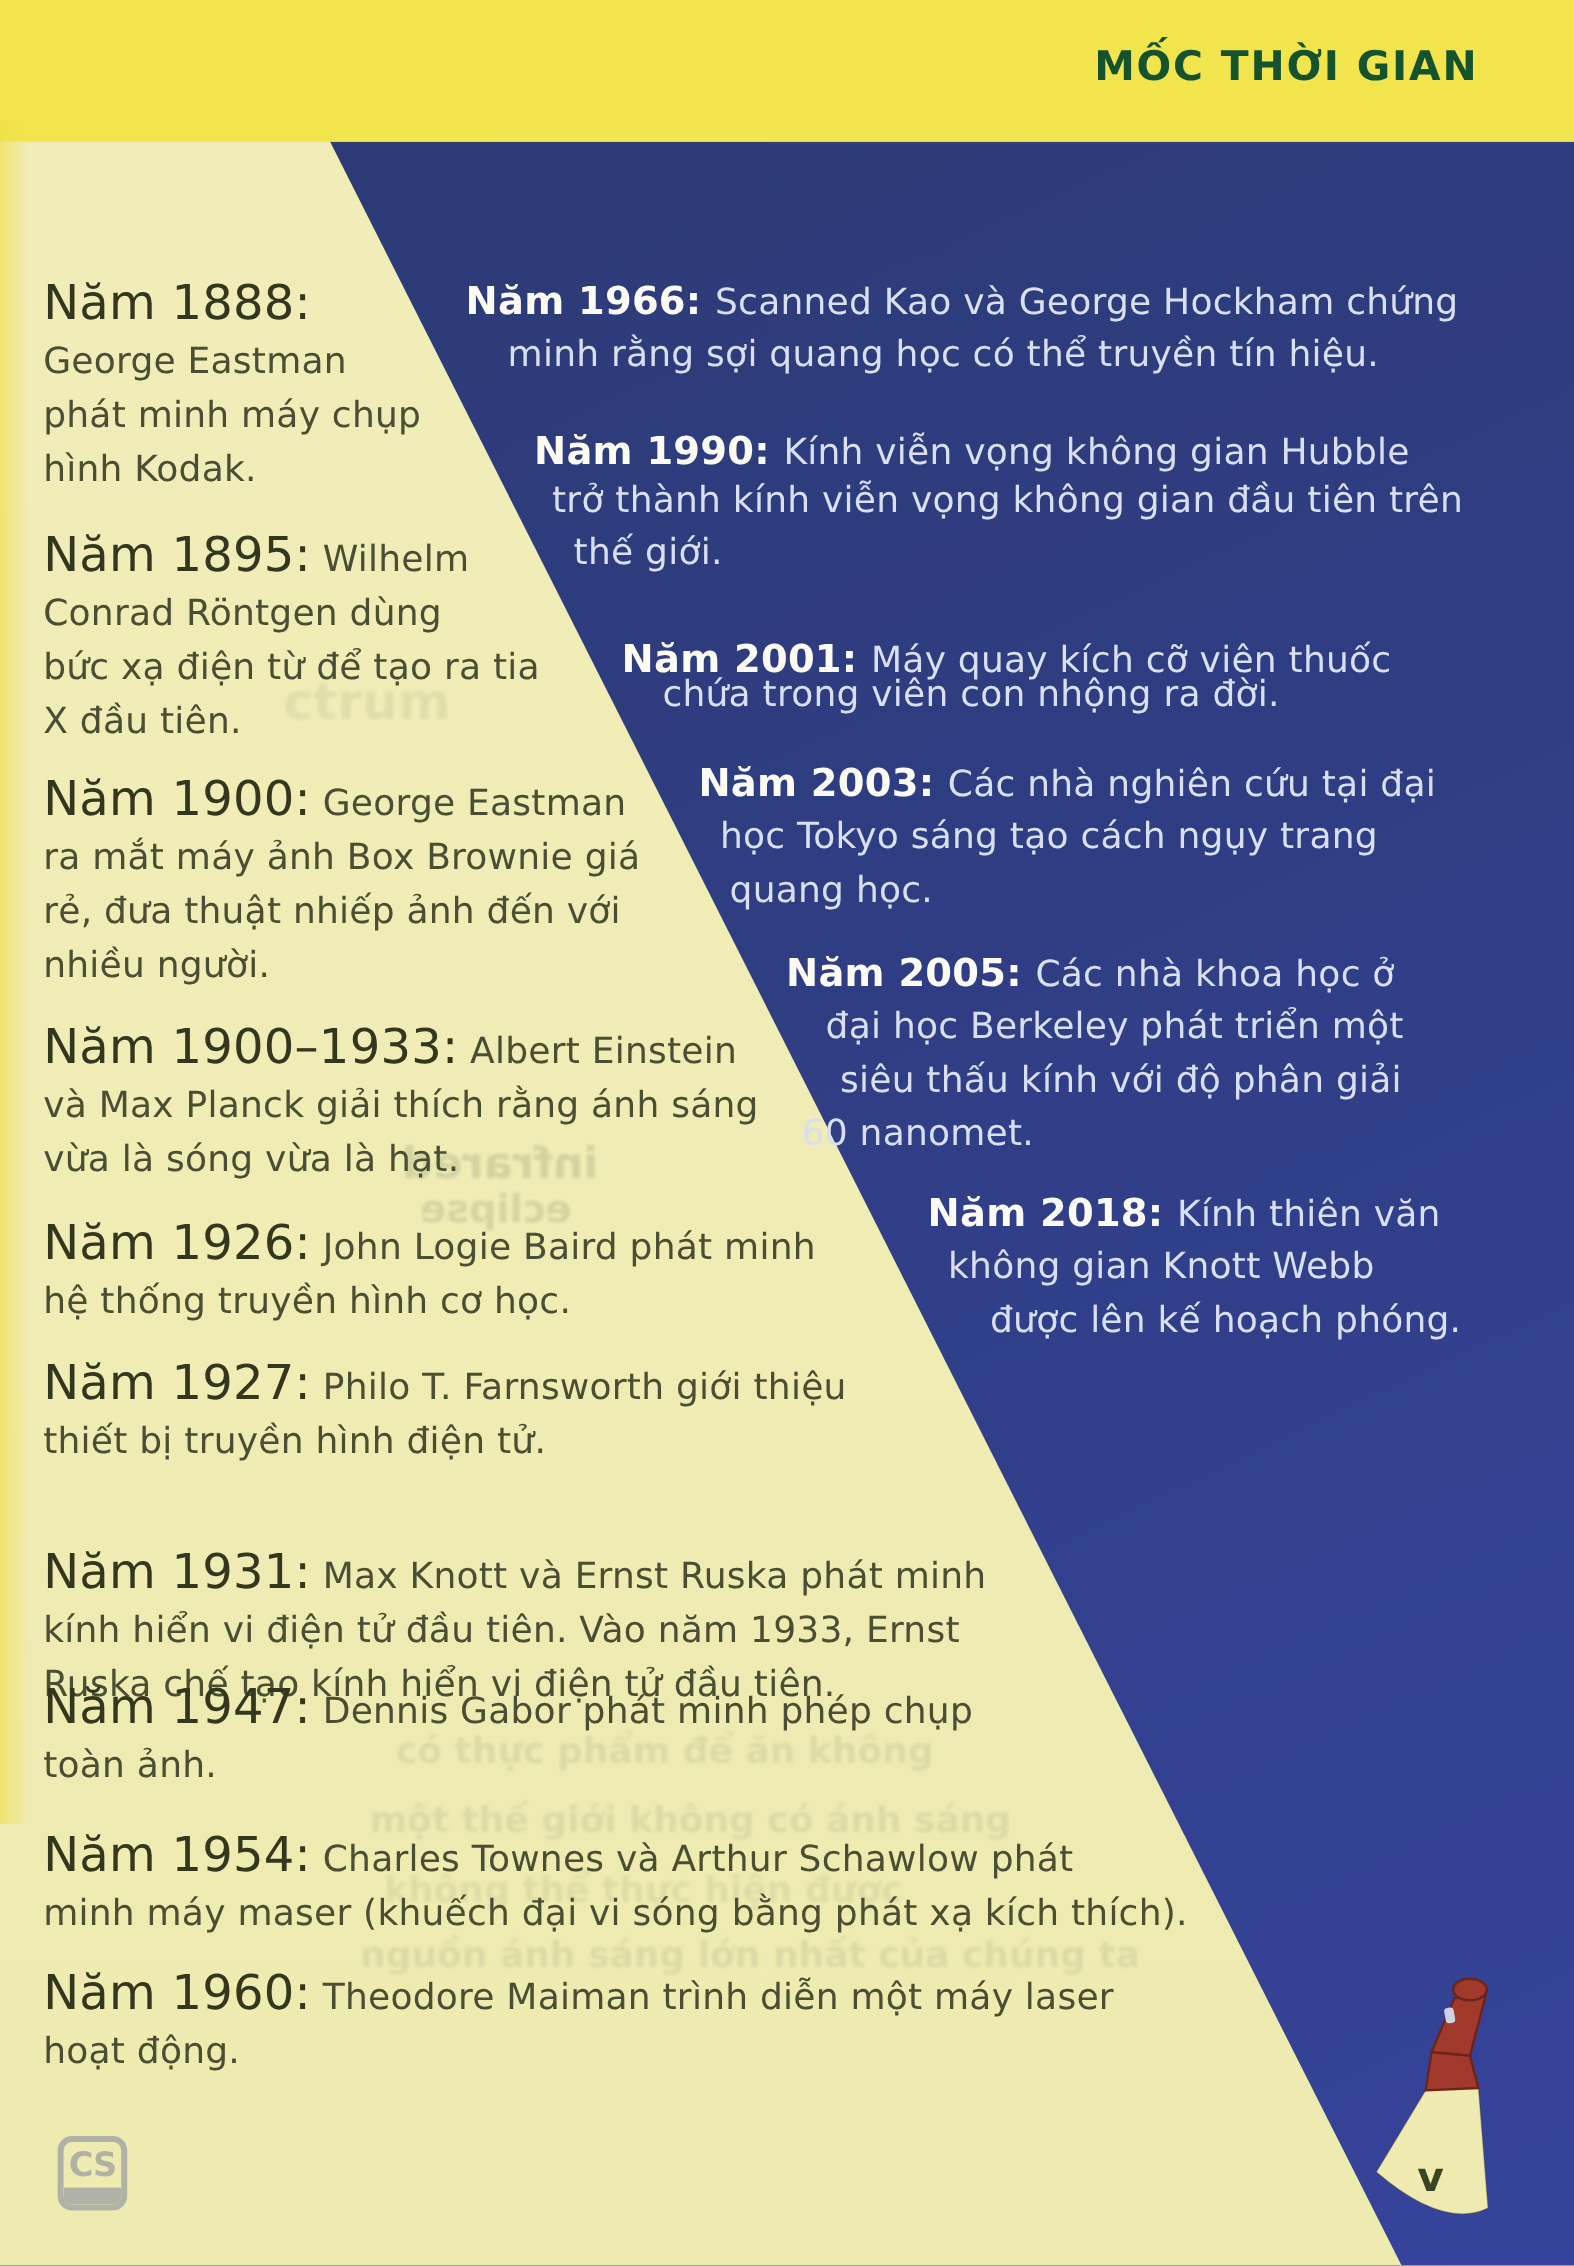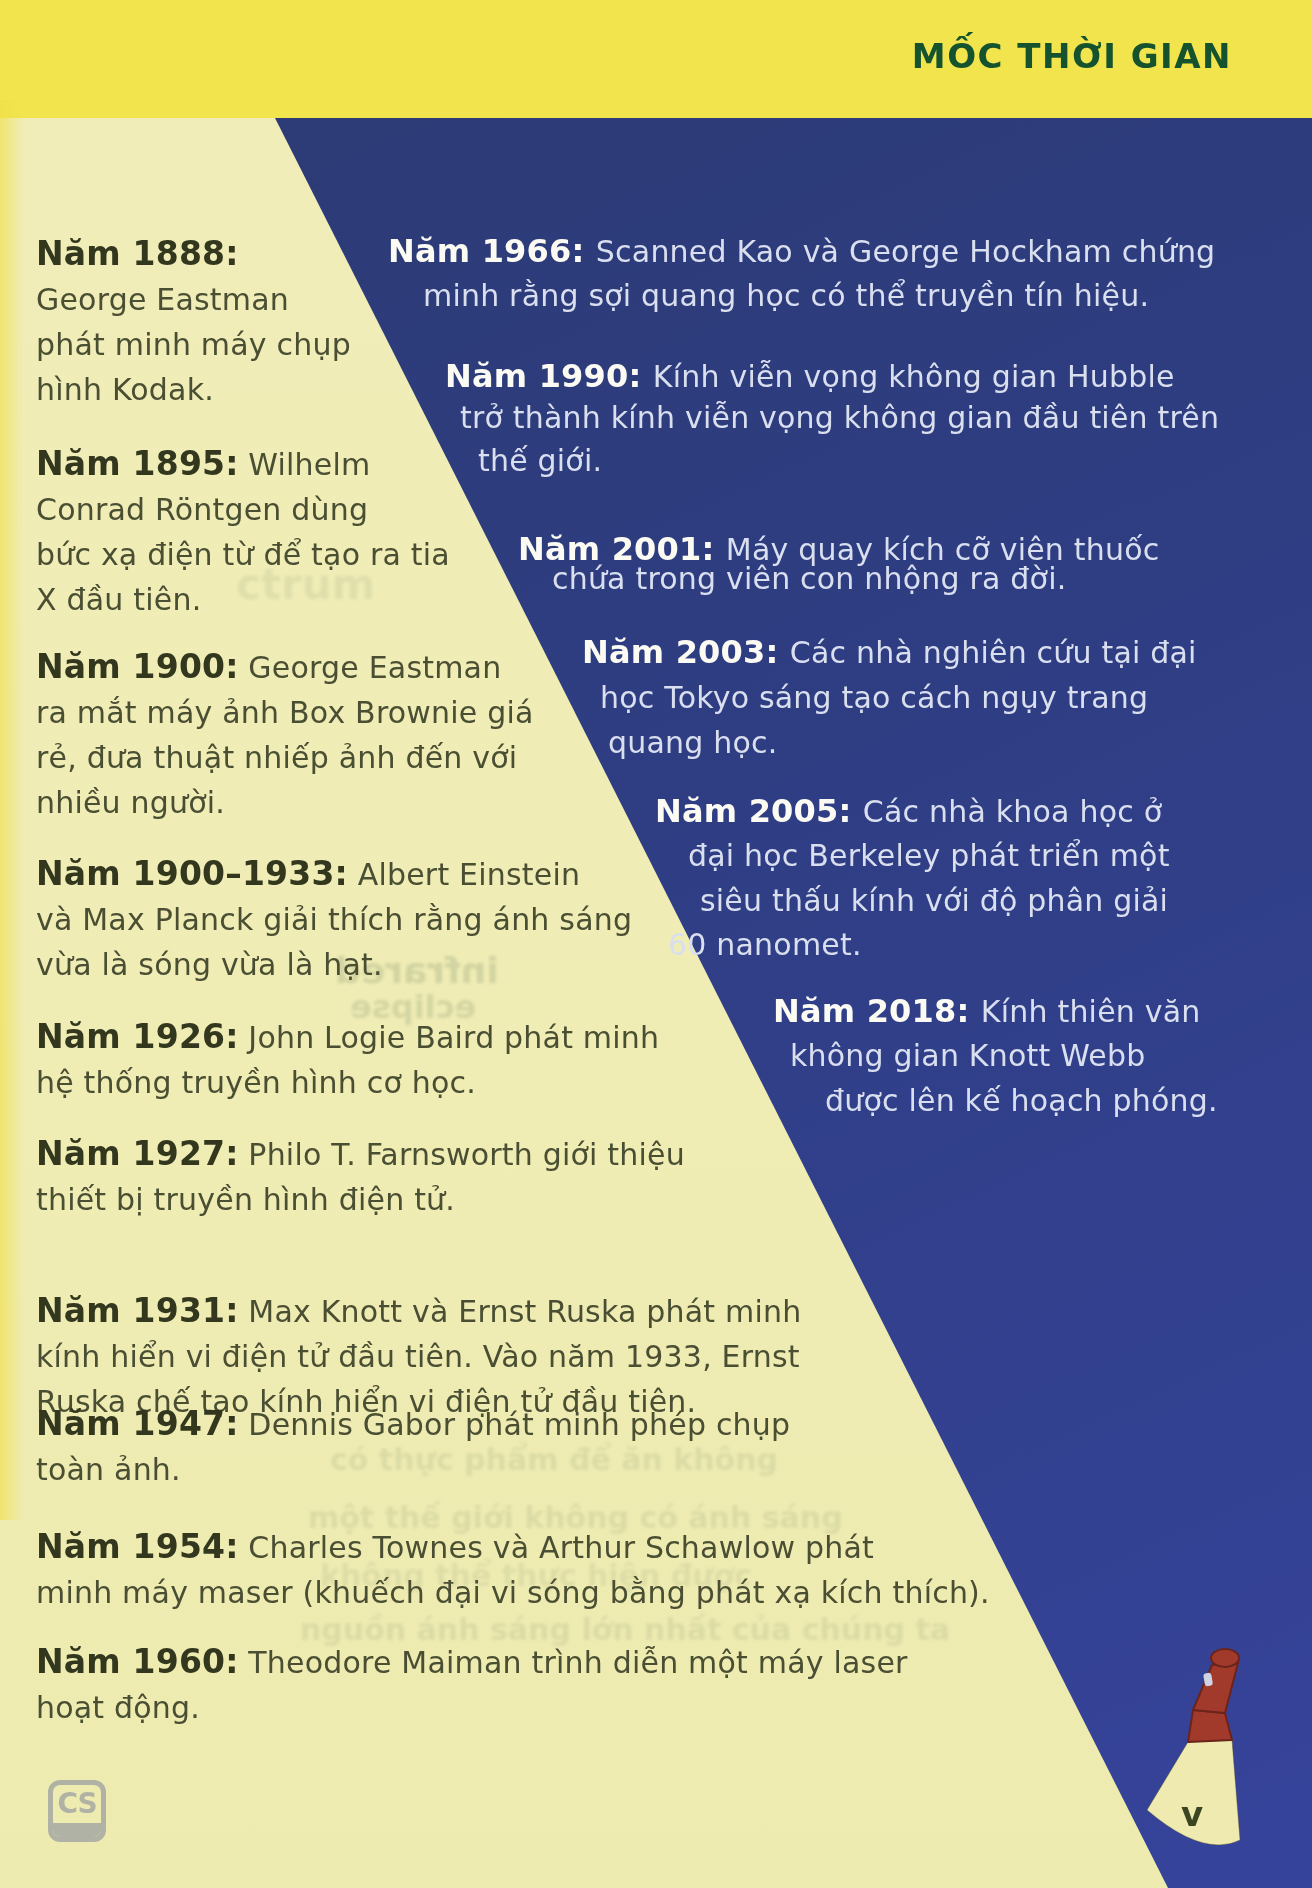--- a/index.html
+++ b/index.html
@@ -11,21 +11,21 @@
   .top-band{position:absolute;top:0;left:0;width:100%;height:118px;background:#f1e44c;}
   .left-strip{position:absolute;top:100px;left:0;width:24px;height:1420px;
     background:linear-gradient(90deg,rgba(240,224,74,.65),rgba(240,224,74,0));}
   .page-title{position:absolute;top:36px;right:80px;font-size:34px;font-weight:800;
     color:#14532d;letter-spacing:1.5px;white-space:nowrap;}
   .blue-wedge{position:absolute;top:118px;left:0;width:1312px;height:1770px;
     background:linear-gradient(155deg,#2c3a74 0%,#2f3e84 45%,#36439b 100%);
     clip-path:polygon(275px 0,1312px 0,1312px 1770px,1168px 1770px);}
   .l-entry{position:absolute;left:36px;font-size:30px;line-height:45px;color:#4a4f33;
     white-space:pre-line;letter-spacing:.2px;}
-  .l-entry .year{font-weight:700;color:#32371e;font-size:33px;}
+  .l-entry .year{font-weight:400;color:#32371e;font-size:40px;}
   .r-line{position:absolute;font-size:30px;color:#d9dfef;white-space:nowrap;letter-spacing:.2px;}
   .r-line .year{font-weight:700;color:#fbfbf3;font-size:32px;}
   .ghost{position:absolute;color:#8e9c74;font-weight:600;filter:blur(1.5px);pointer-events:none;}
   .ghost.mirror{transform:scaleX(-1);}
   .watermark{position:absolute;left:48px;top:1780px;display:flex;align-items:center;opacity:.8;}
   .wm-icon{width:58px;height:62px;border:5px solid #a0a5a2;border-radius:12px;box-sizing:border-box;
     position:relative;display:flex;align-items:flex-start;justify-content:center;overflow:hidden;}
   .wm-icon .cs{font-size:28px;font-weight:700;color:#a0a5a2;margin-top:2px;letter-spacing:-1px;}
   .wm-icon .bar{position:absolute;left:0;bottom:0;width:100%;height:14px;background:#a0a5a2;}
   .wm-text{font-size:41px;color:#a0a5a2;}

